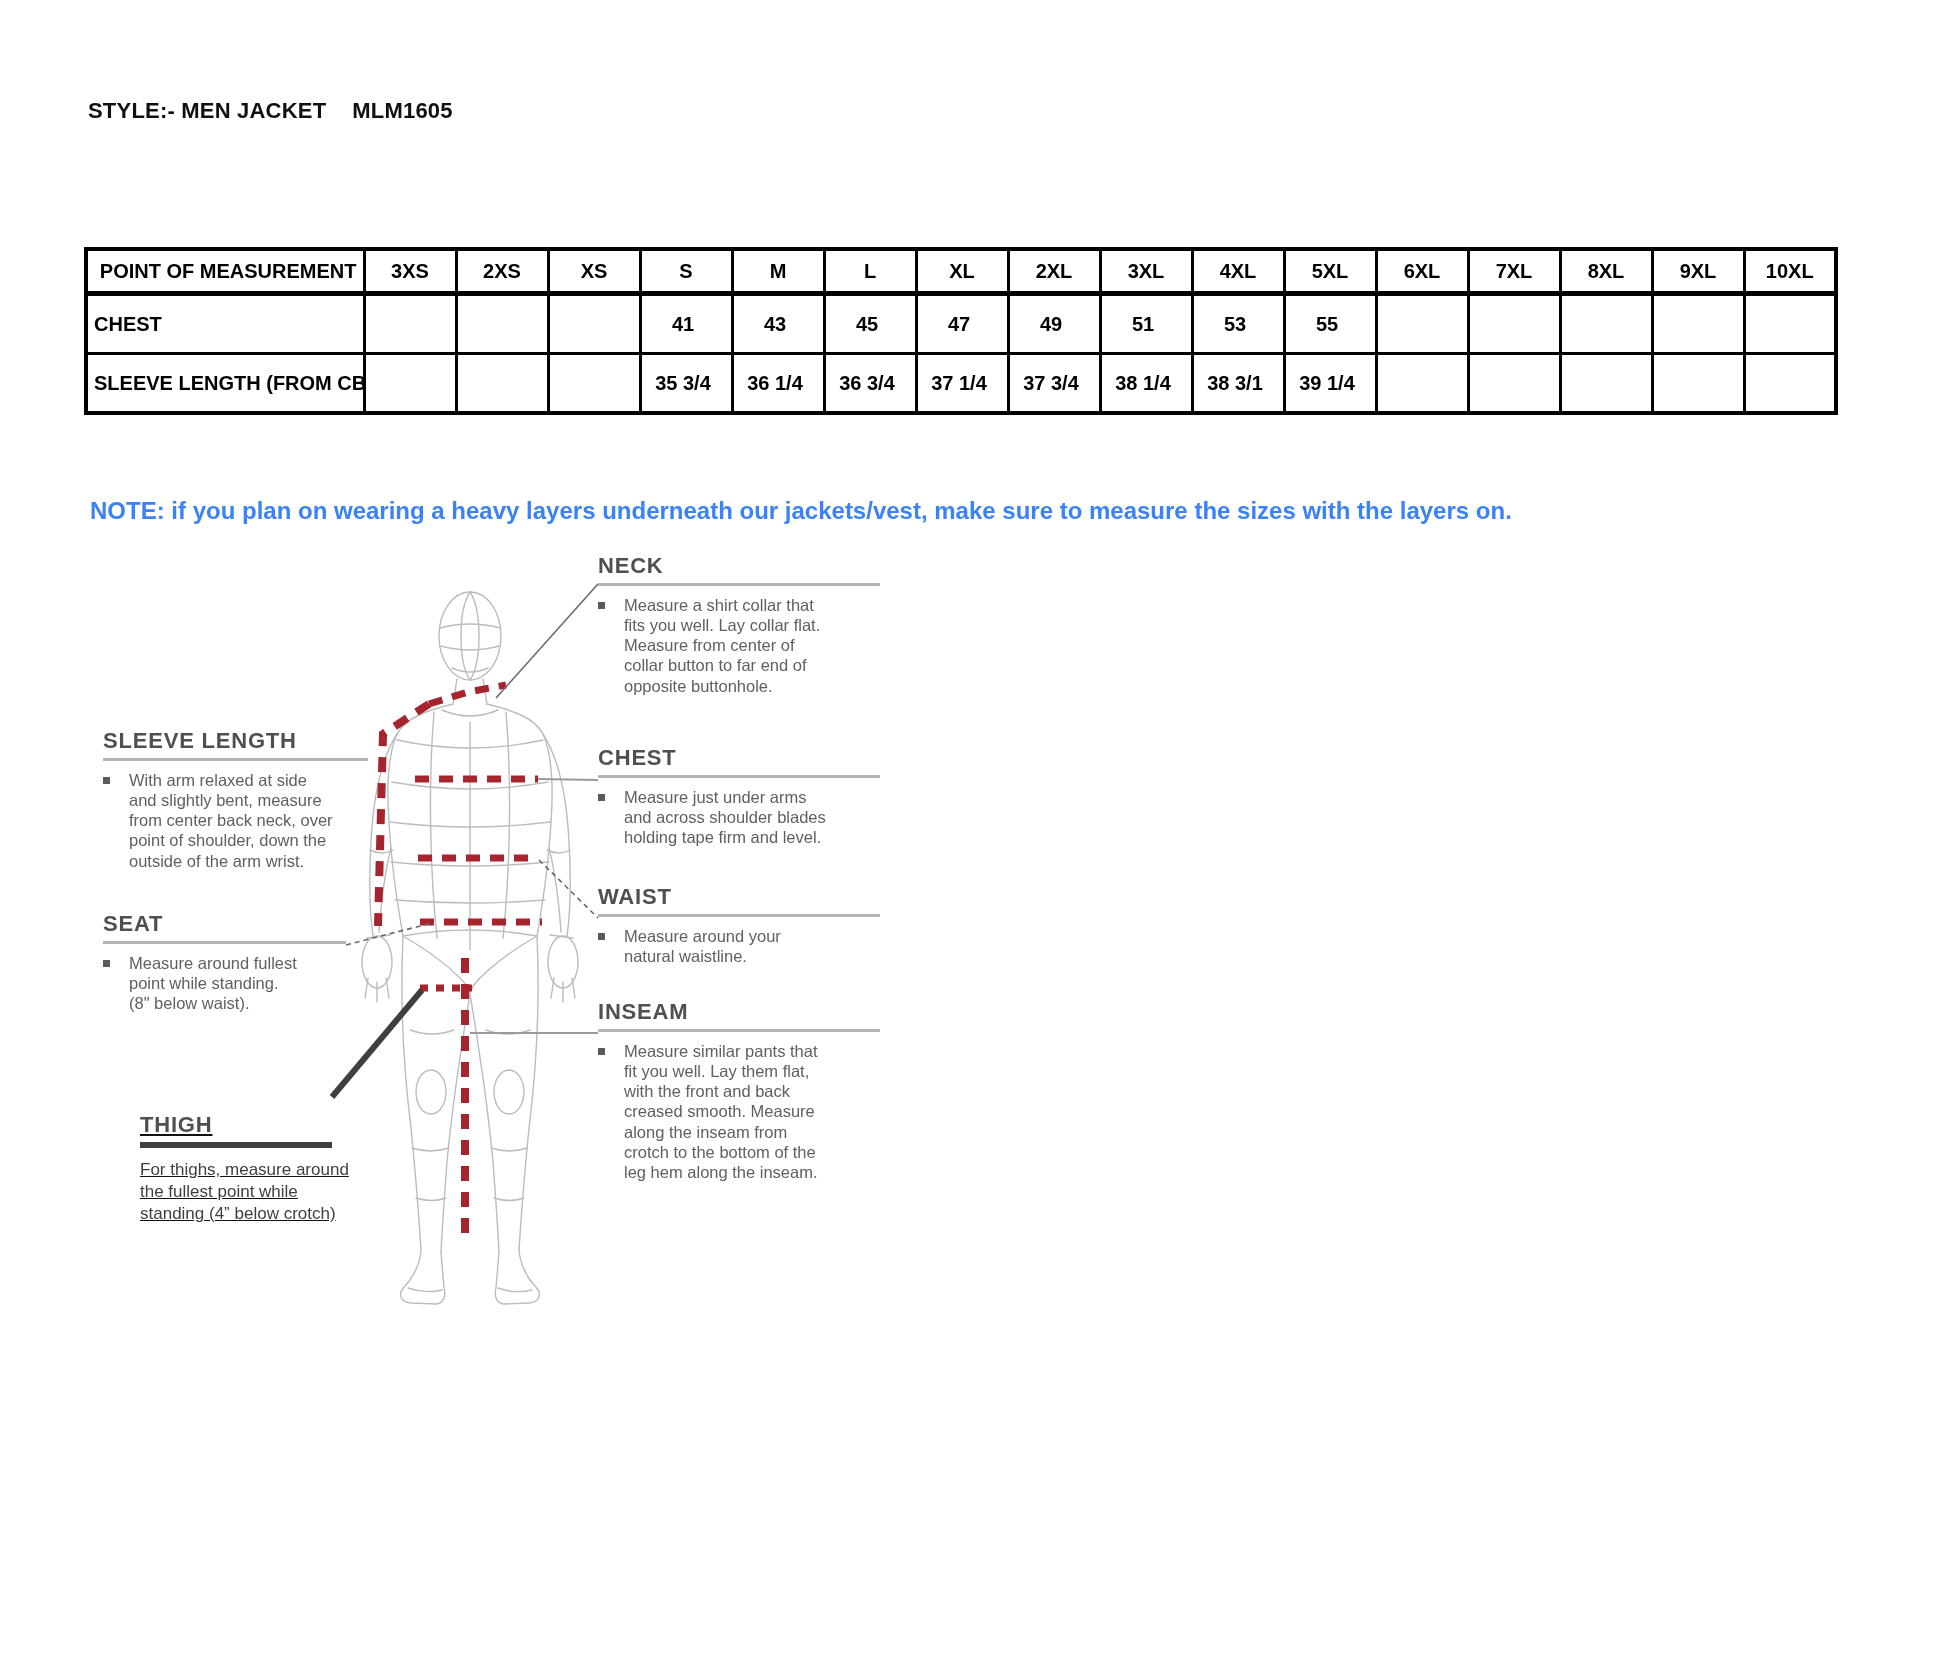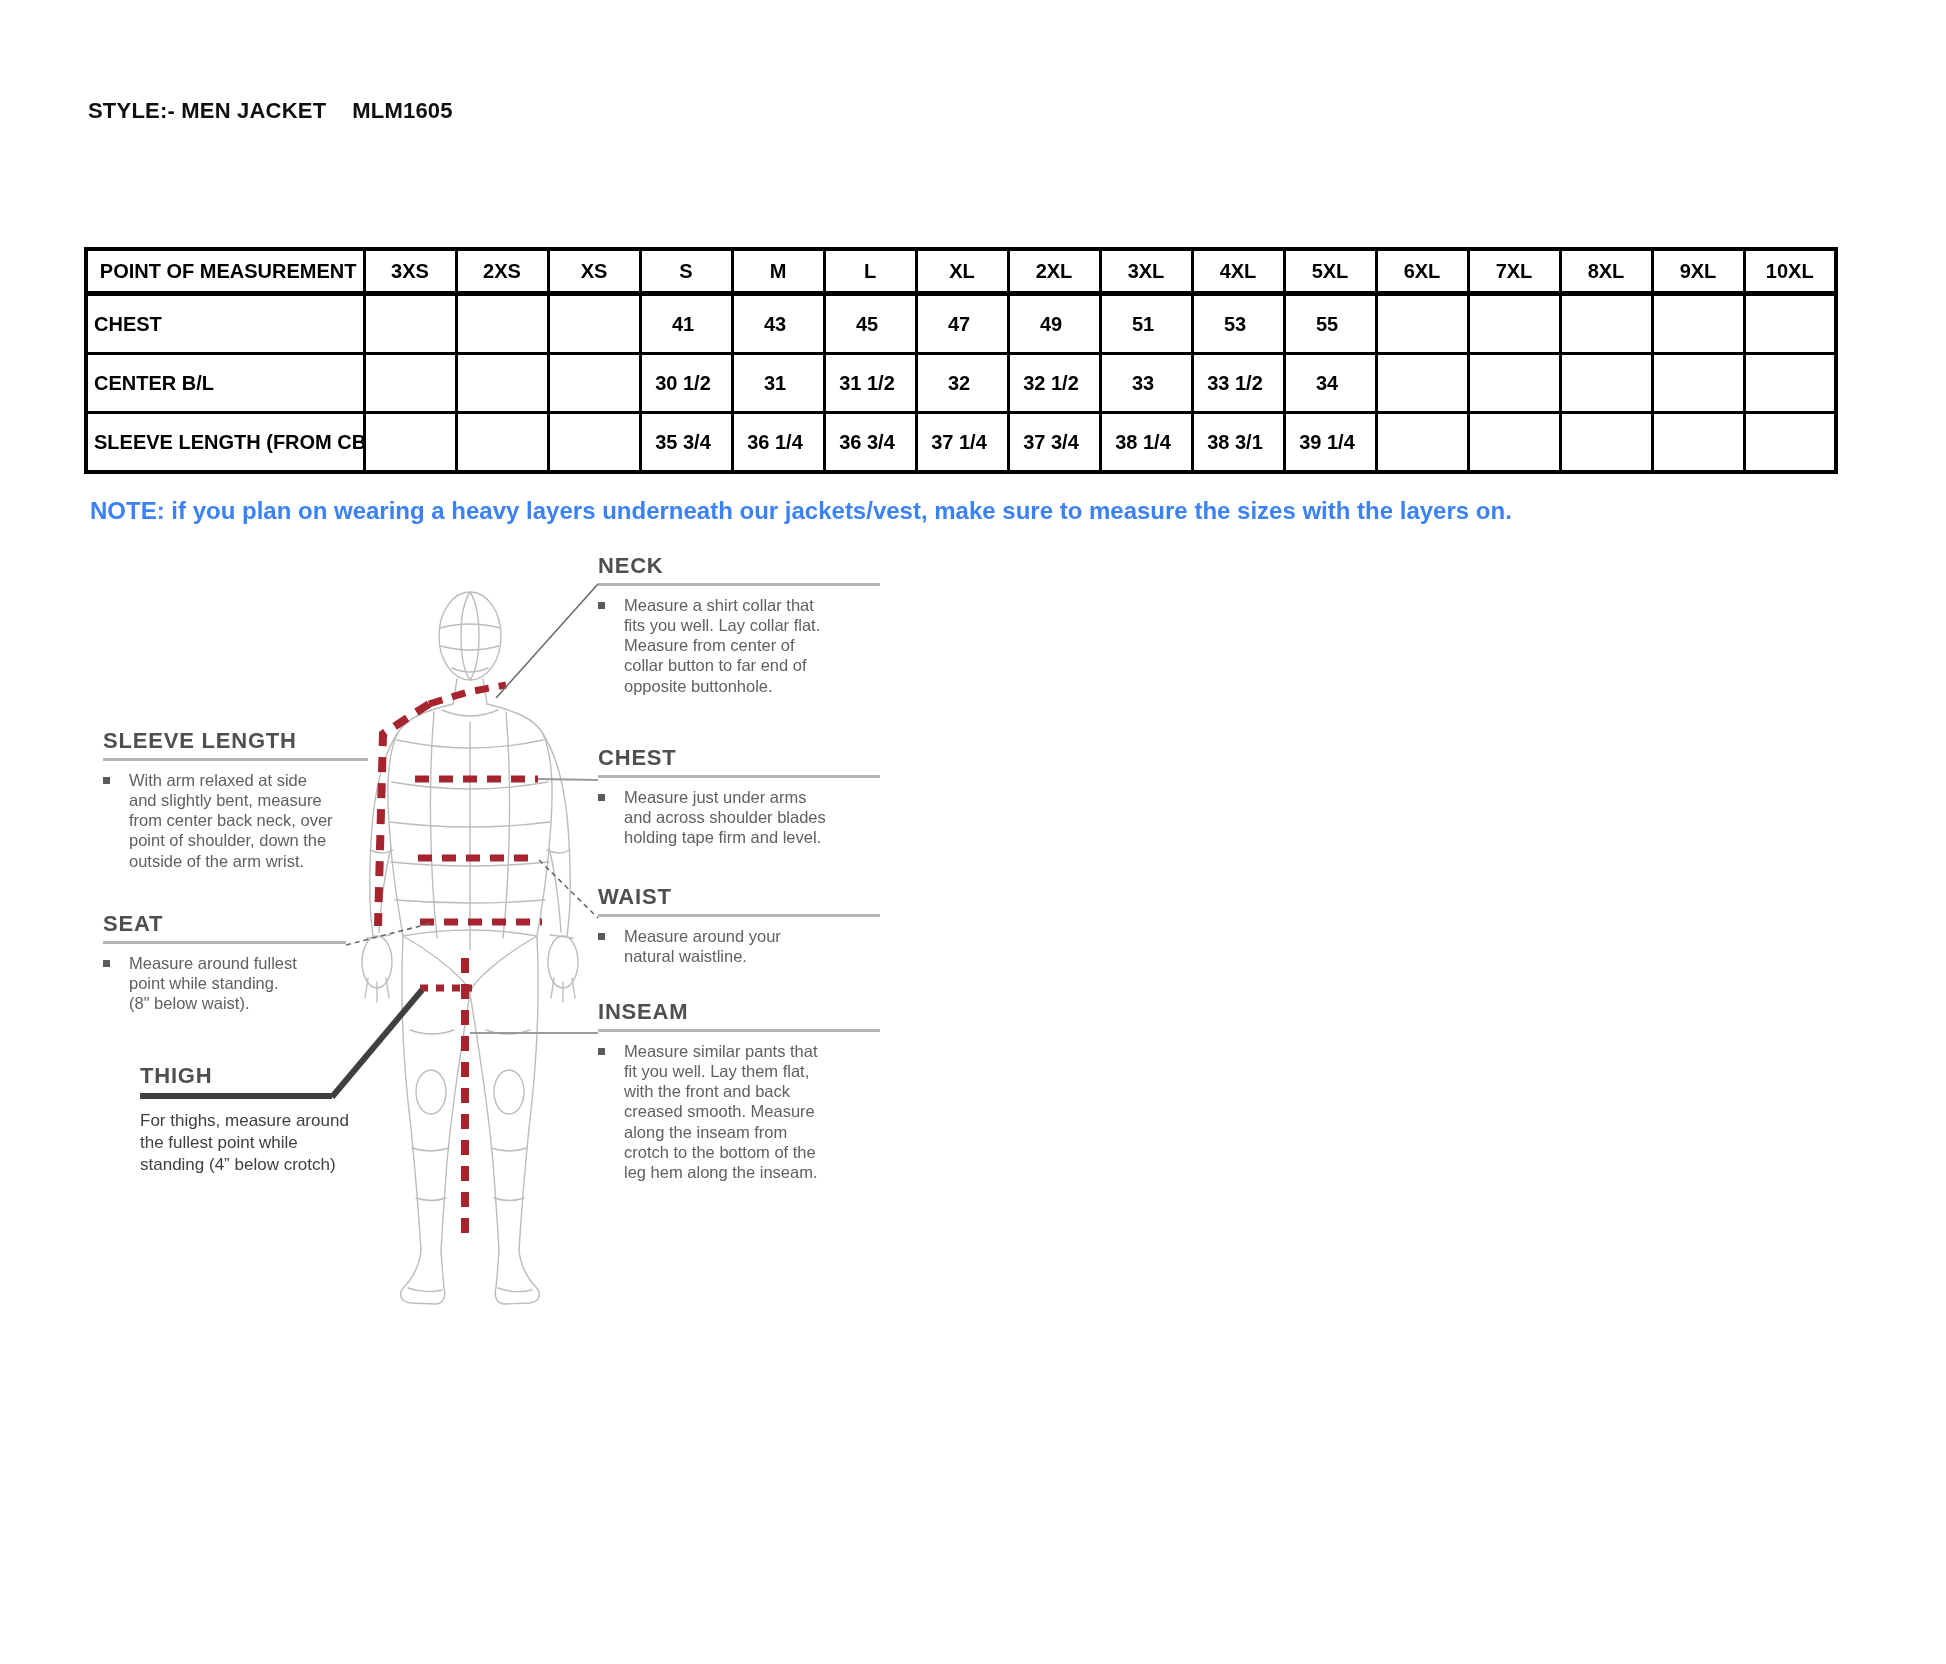--- a/index.html
+++ b/index.html
@@ -114,39 +114,20 @@
         <td>51</td>
         <td>53</td>
         <td>55</td>
         <td></td>
         <td></td>
         <td></td>
         <td></td>
         <td></td>
       </tr>
       <tr>
-        <th>CENTER B/L</th>
-        <td></td>
-        <td></td>
-        <td></td>
-        <td>30 1/2</td>
-        <td>31</td>
-        <td>31 1/2</td>
-        <td>32</td>
-        <td>32 1/2</td>
-        <td>33</td>
-        <td>33 1/2</td>
-        <td>34</td>
-        <td></td>
-        <td></td>
-        <td></td>
-        <td></td>
-        <td></td>
-      </tr>
-      <tr>
         <th>SLEEVE LENGTH (FROM CB TO CUFF)</th>
         <td></td>
         <td></td>
         <td></td>
         <td>35 3/4</td>
         <td>36 1/4</td>
         <td>36 3/4</td>
         <td>37 1/4</td>
         <td>37 3/4</td>
         <td>38 1/4</td>
@@ -308,18 +289,18 @@
 <div class="dg-section" style="left:103px;top:911px;width:243px;">
   <div class="dg-head">SEAT</div>
   <div class="bullet-row">
     <div class="bullet-sq"></div>
     <div class="bullet-text">Measure around fullest
 point while standing.
 (8" below waist).</div>
   </div>
 </div>
 
-<div class="dg-section" style="left:140px;top:1063px;width:192px;">
+<div class="dg-section" style="left:140px;top:1112px;width:192px;text-decoration:underline;">
   <div class="dg-head dark-rule">THIGH</div>
   <div class="plain-text" style="width:270px;">For thighs, measure around
 the fullest point while
 standing (4” below crotch)</div>
 </div>
 
 </body></html>

